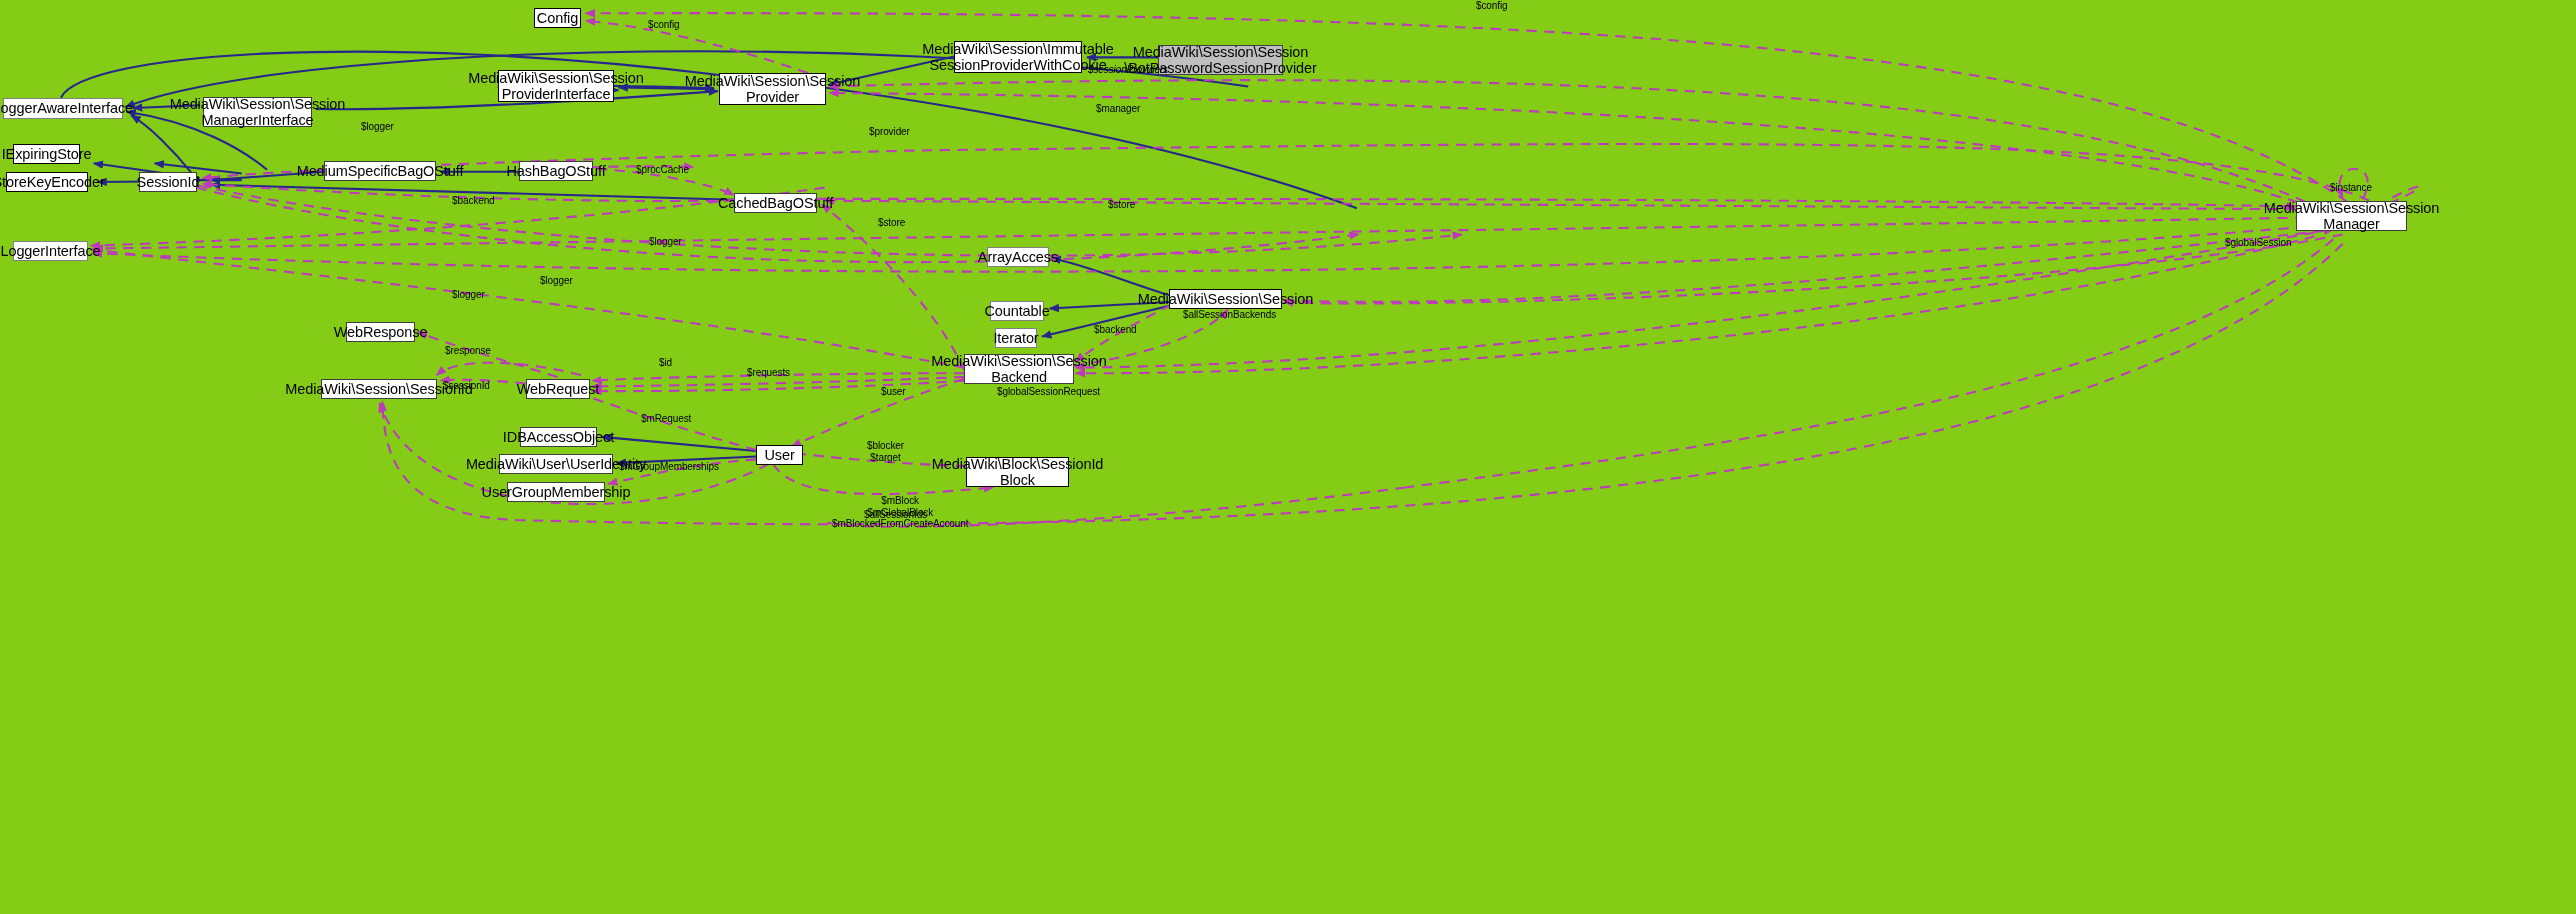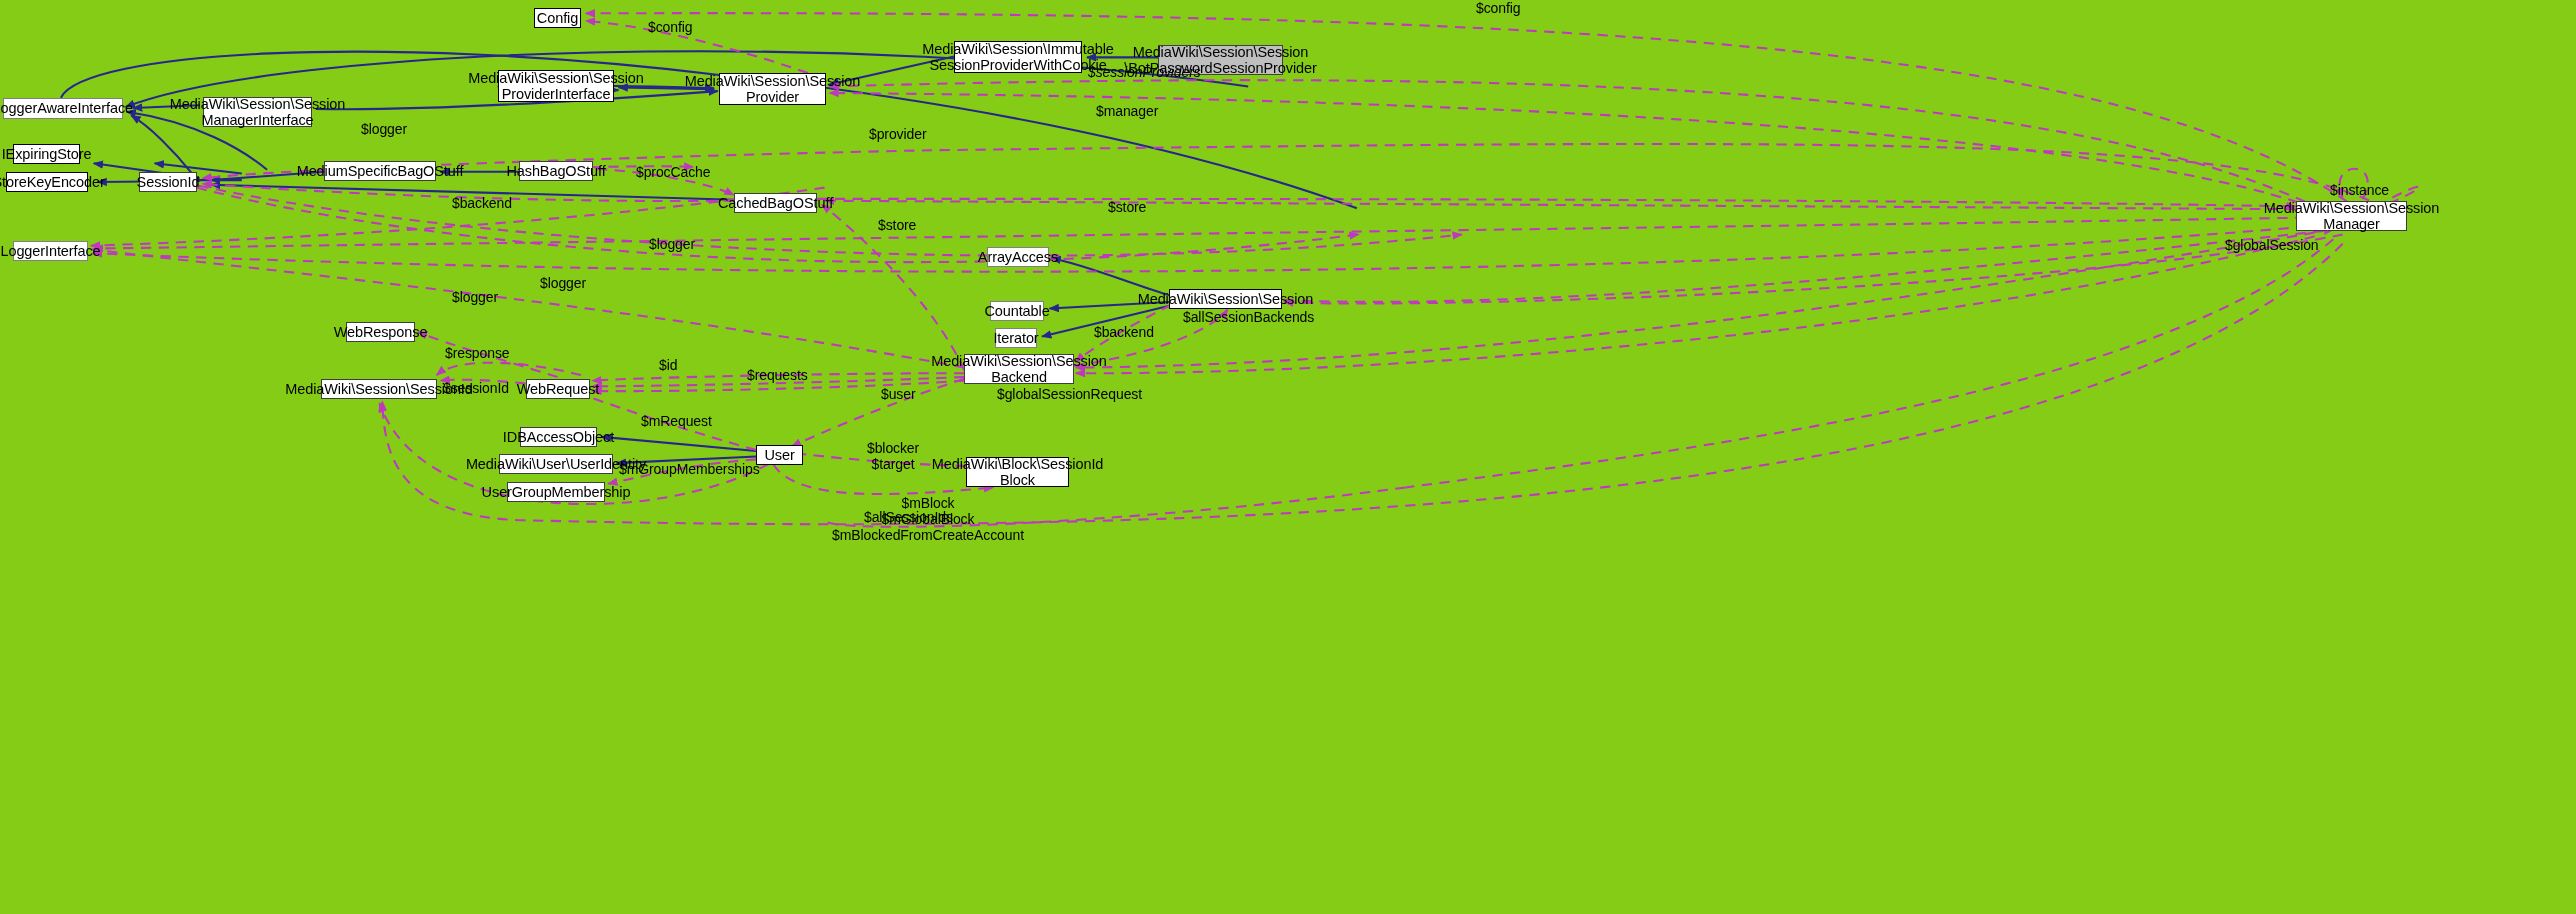--- a/index.html
+++ b/index.html
@@ -44,21 +44,21 @@
   }
   .node.light {
     border: 0.9px solid #808080;
   }
   .node.highlight {
     background: #bfbfbf;
     border: 1.9px solid #404040;
   }
   .edge-label {
     position: absolute;
-    font-size: 14px;
+    font-size: 10px;
     color: #000000;
     white-space: pre-line;
     line-height: 1.15;
     text-align: center;
     letter-spacing: -0.1px;
   }
 </style>
 </head>
 <body>
 

